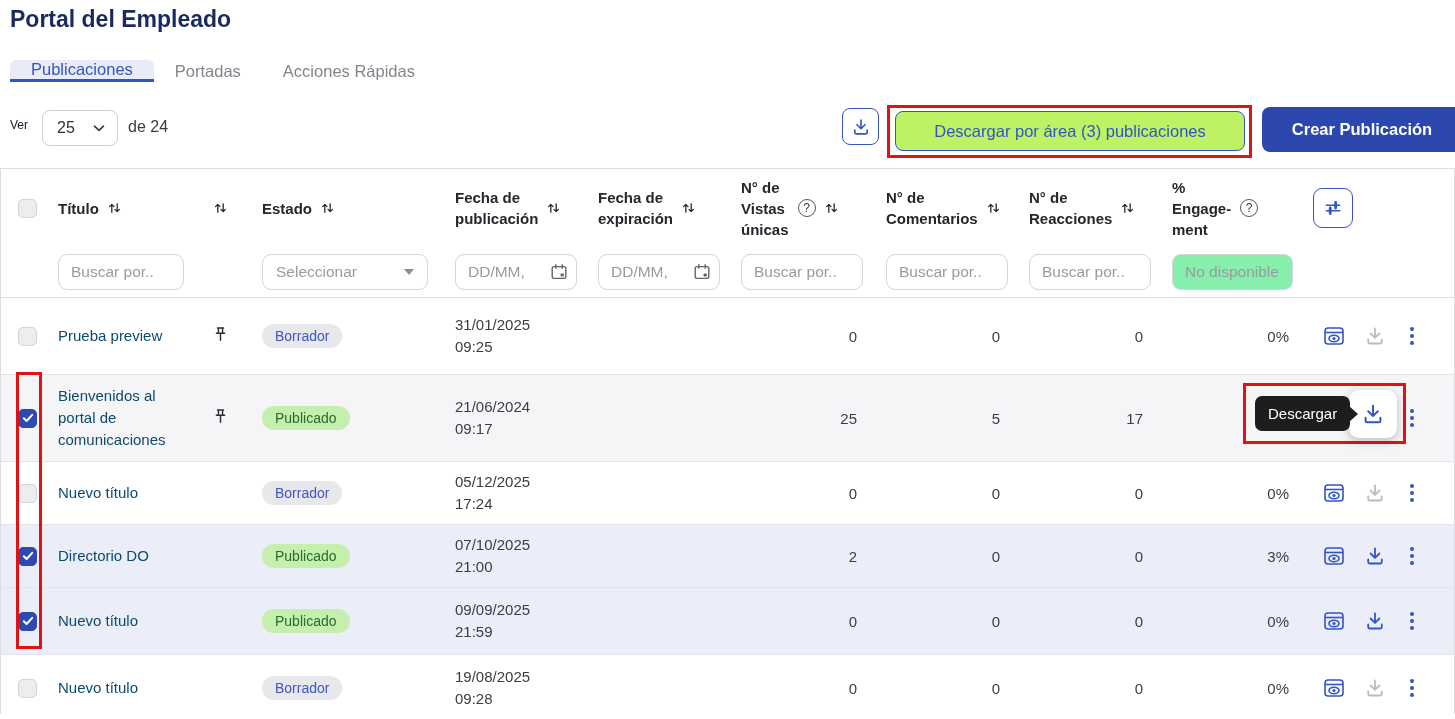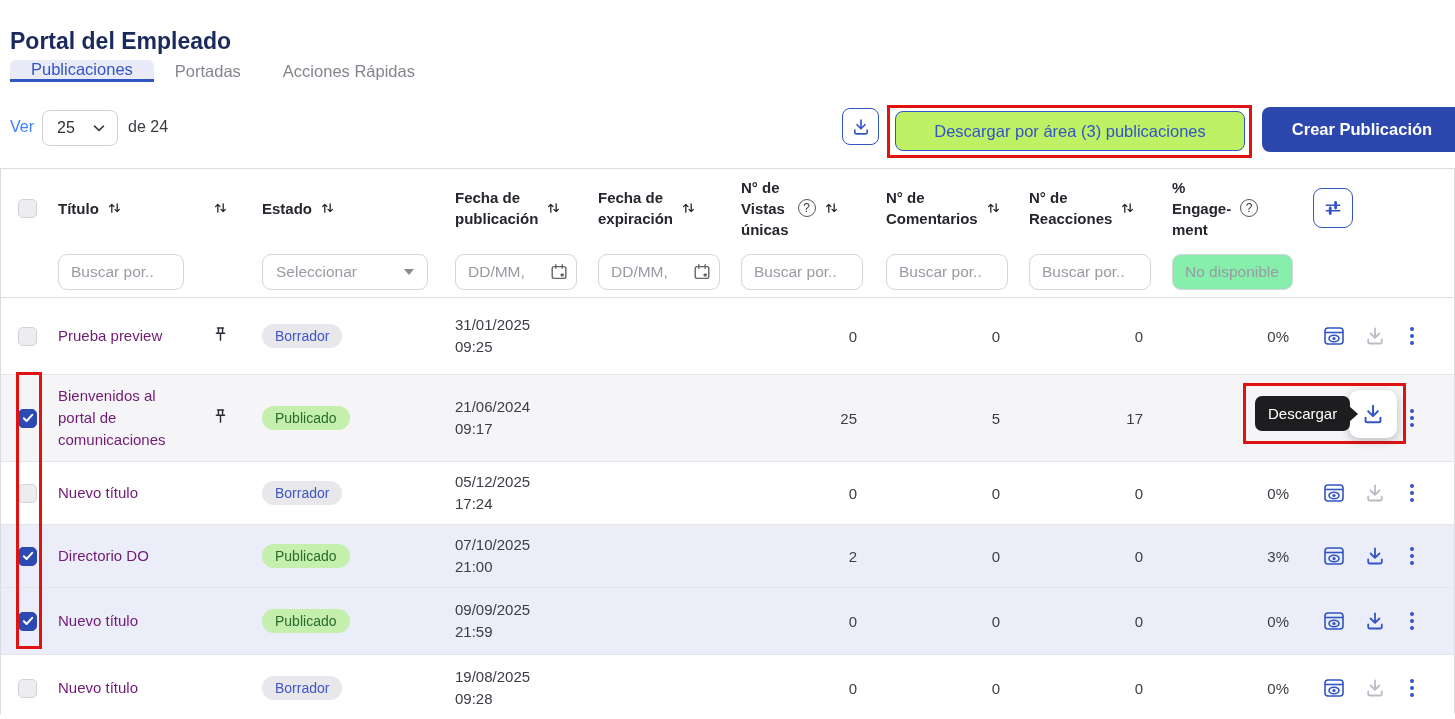--- a/index.html
+++ b/index.html
@@ -1,25 +1,25 @@
 <!DOCTYPE html>
 <html><head>
 <meta charset="utf-8">
 <style>
   html,body{margin:0;padding:0;}
   body{width:1455px;height:719px;overflow:hidden;background:#fff;font-family:"Liberation Sans",sans-serif;}
   #app{position:relative;width:1455px;height:719px;background:#fff;overflow:hidden;}
 
-  .page-title{position:absolute;left:10px;top:6px;font-size:23px;font-weight:700;color:#1b2a5c;margin-top:22px;}
+  .page-title{position:absolute;left:10px;top:6px;font-size:23px;font-weight:700;color:#1b2a5c;}
 
   .tabs{position:absolute;left:10px;top:50px;display:flex;height:42px;align-items:center;}
   .tab{padding:0 21px;display:flex;align-items:center;font-size:16.5px;color:#84848d;cursor:pointer;}
   .tab.active{background:#e9ecf8;color:#3354c5;border-bottom:3px solid #3354c5;border-radius:6px 6px 0 0;font-weight:500;}
 
-  .ver-label{position:absolute;left:10px;top:118px;font-size:16px;color:#3b82f6;}
+  .ver-label{position:absolute;left:10px;top:118px;font-size:12px;color:#0f172a;}
   .page-size{position:absolute;left:42px;top:110px;width:76px;height:36px;border:1px solid #cfcfd6;border-radius:8px;display:flex;align-items:center;justify-content:space-between;padding:0 12px 0 14px;font-size:16px;color:#2f2f38;background:#fff;box-sizing:border-box;cursor:pointer;}
   .total{position:absolute;left:128px;top:118px;font-size:16px;color:#3a3a42;}
 
   .icon-btn{position:absolute;left:842px;top:108px;width:37px;height:37px;border:1px solid #3354c5;border-radius:8px;background:#fff;display:flex;align-items:center;justify-content:center;color:#3354c5;cursor:pointer;padding:0;}
   .area-btn{position:absolute;left:895px;top:111px;width:350px;height:40px;border:1px solid #3354c5;border-radius:8px;background:#bef264;color:#3354c5;font-size:16.5px;font-family:inherit;cursor:pointer;}
   .create-btn{position:absolute;left:1262px;top:107px;width:200px;height:45px;background:#2c47ad;border:none;border-radius:8px;color:#fff;font-size:16.5px;font-weight:700;font-family:inherit;cursor:pointer;}
 
   .table{position:absolute;left:0;top:168px;width:1455px;border-top:1px solid #dcdce2;background:#fff;}
   .side-line{position:absolute;top:168px;height:546px;width:1px;background:#dcdce2;z-index:5;}
   .cols{display:grid;grid-template-columns:48px 150px 44px 190px 143px 143px 145px 143px 143px 146px 160px;}
@@ -55,21 +55,21 @@
 
   .t-row{border-bottom:1px solid #e4e4e9;}
   #rows .t-row:nth-child(1){height:76px;}
   #rows .t-row:nth-child(2){height:86px;}
   #rows .t-row:nth-child(3){height:62px;}
   #rows .t-row:nth-child(4){height:62px;}
   #rows .t-row:nth-child(5){height:66px;}
   #rows .t-row:nth-child(6){height:66px;}
   .bg-white{background:#fff;} .bg-gray{background:#f5f5f7;} .bg-lavender{background:#ebedf8;}
 
-  .title-cell{font-size:15px;color:#701a75;line-height:1.45;padding-right:8px;}
+  .title-cell{font-size:15px;color:#0c4a6e;line-height:1.45;padding-right:8px;}
   .pin{color:#2b2b33;}
   .pin.hidden{visibility:hidden;}
   .badge{font-size:14px;padding:4px 13px;border-radius:14px;white-space:nowrap;}
   .badge-gray{background:#e7e7ec;color:#3f56c5;}
   .badge-green{background:#c4efad;color:#2a6b2e;}
   .date-cell{font-size:15px;color:#3c3c44;line-height:1.45;}
   .num{justify-content:flex-end;padding-right:6px;font-size:15px;color:#3c3c44;}
   .actions{padding-left:27px;}
   .act-eye{color:#3354c5;margin-right:18px;cursor:pointer;display:flex;}
   .act-dl{color:#3354c5;margin-right:24px;cursor:pointer;display:flex;}

